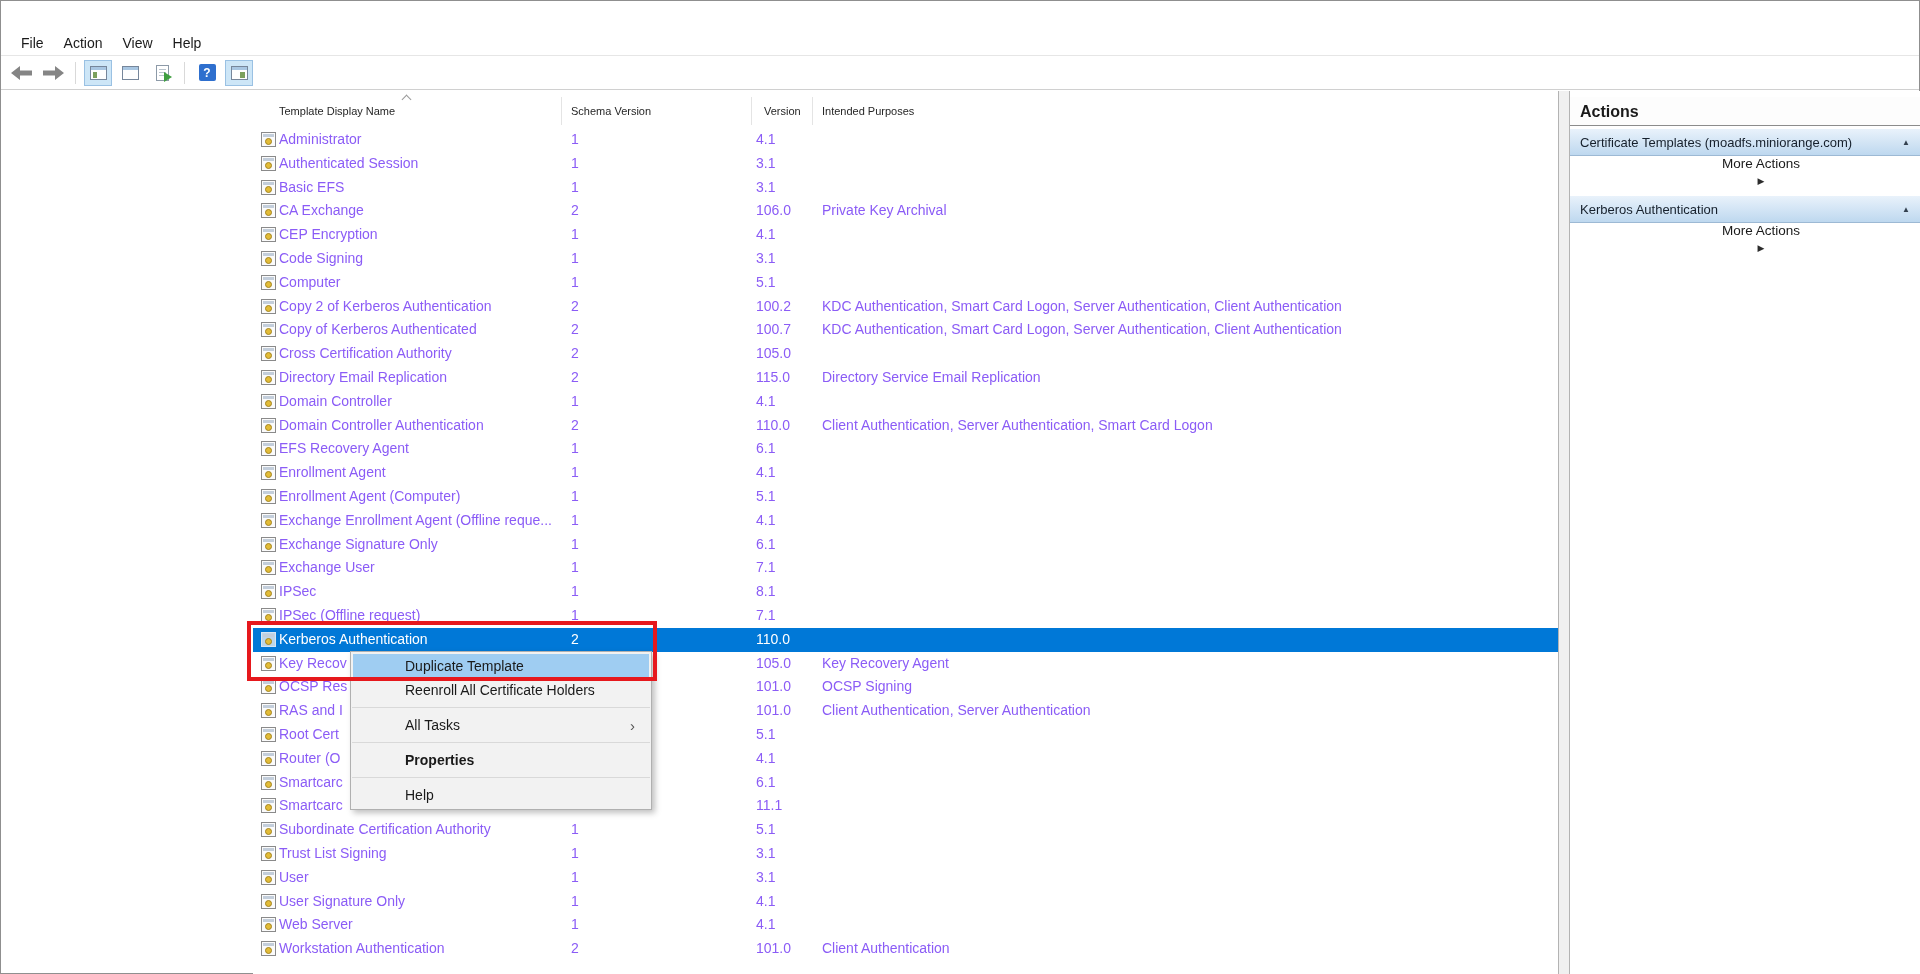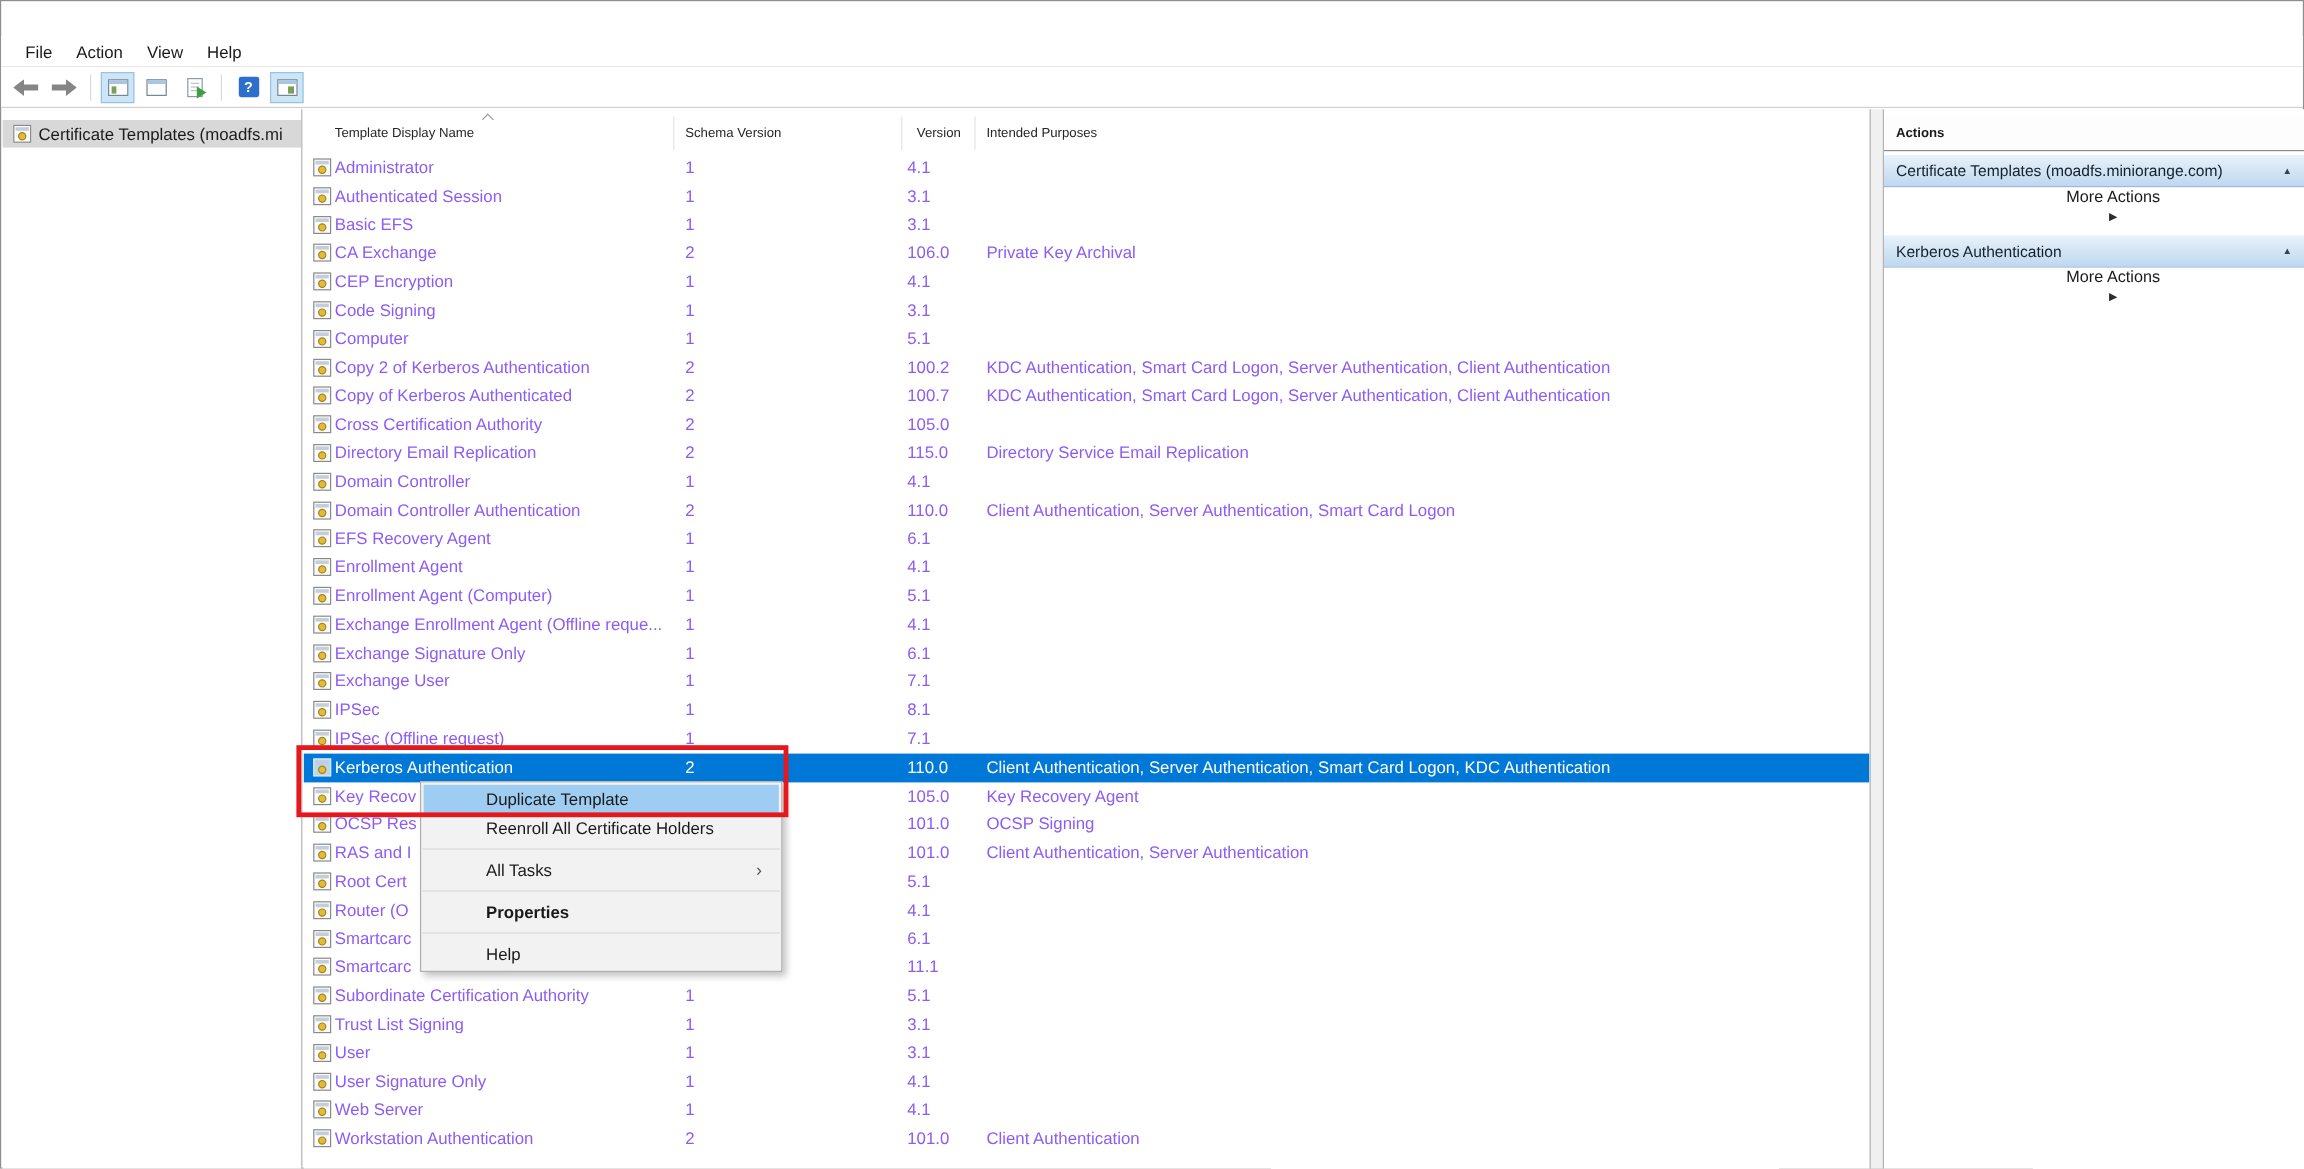--- a/index.html
+++ b/index.html
@@ -61,21 +61,21 @@
   .c-name { position:absolute; left:26px; top:3px; width:292px; overflow:hidden; }
   .c-schema { position:absolute; left:318px; top:3px; }
   .c-ver { position:absolute; left:503px; top:3px; }
   .c-purp { position:absolute; left:569px; top:3px; }
   .trow.sel { background:#0078d7; color:#fff; }
   .trow.sel .cert-icon { border-color:#d8e6f2; background:#bcd6ea; }
 
   
   .divider-strip { position:absolute; left:1557px; top:90px; width:12px; height:883px; background:#f0f0f0; border-left:1px solid #b3b3b3; border-right:1px solid #b3b3b3; }
   .actions-pane { position:absolute; left:1569px; top:90px; width:350px; height:883px; background:#fff; }
-  .ap-header { position:absolute; left:0; top:6px; width:100%; height:29px; line-height:29px; padding-left:10px; font-size:11px; font-weight:bold; border-bottom:1px solid #8c8c8c; background:#fdfdfd; }
+  .ap-header { position:absolute; left:0; top:6px; width:100%; height:29px; line-height:29px; padding-left:10px; font-size:16px; font-weight:bold; border-bottom:1px solid #8c8c8c; background:#fdfdfd; }
   .ap-section { position:absolute; left:0; width:100%; }
   .ap-bar { height:28px; background:linear-gradient(#e9f2fb,#bed8ef); border-top:1px solid #fff; border-bottom:1px solid #9db9d4; display:flex; align-items:center; padding:0 10px; font-size:13px; color:#16202c; }
   .ap-bar .bar-label { flex:1; white-space:nowrap; overflow:hidden; }
   .collapse-arrow { font-size:8px; color:#33414f; }
   .ap-more { height:30px; display:flex; align-items:center; padding:0 12px 0 44px; font-size:13.5px;flex-direction:column; }
   .ap-more .more-label { flex:1; }
   .expand-arrow { font-size:9px; color:#2c2c2c; }
 
   
   .context-menu { position:absolute; left:349px; top:650px; width:302px; background:#f2f2f2; border:1px solid #b0b0b0; box-shadow:3px 3px 6px rgba(0,0,0,0.25); padding:2px 0; z-index:40; }
@@ -125,26 +125,20 @@
       </div>
     <div class="tsep"></div>
     <div class="tbtn">
         <span class="help-glyph">?</span>
       </div>
     <div class="tbtn active">
         <span class="win-glyph pane-g"></span>
       </div>
   </div>
 
-  <div class="tree-pane">
-    <div class="tree-item">
-      <span class="cert-icon"></span>
-      <span class="label">Certificate Templates (moadfs.mi</span>
-    </div>
-  </div>
 
   <div class="table-pane">
     <div class="thead">
       <span class="sort-chevron"></span>
       <span class="th th-name">Template Display Name</span>
       <span class="th th-schema">Schema Version</span>
       <span class="th th-version">Version</span>
       <span class="th th-purposes">Intended Purposes</span>
       <span class="hsep" style="left:308px"></span>
       <span class="hsep" style="left:498px"></span>
@@ -317,21 +311,20 @@
     <span class="c-schema">1</span>
     <span class="c-ver">7.1</span>
     <span class="c-purp"></span>
   </div>
 
   <div class="trow sel">
     <span class="cert-icon"></span>
     <span class="c-name">Kerberos Authentication</span>
     <span class="c-schema">2</span>
     <span class="c-ver">110.0</span>
-    <span class="c-purp">Client Authentication, Server Authentication, Smart Card Logon, KDC Authentication</span>
   </div>
 
   <div class="trow">
     <span class="cert-icon"></span>
     <span class="c-name">Key Recov</span>
     <span class="c-schema"></span>
     <span class="c-ver">105.0</span>
     <span class="c-purp">Key Recovery Agent</span>
   </div>
 

